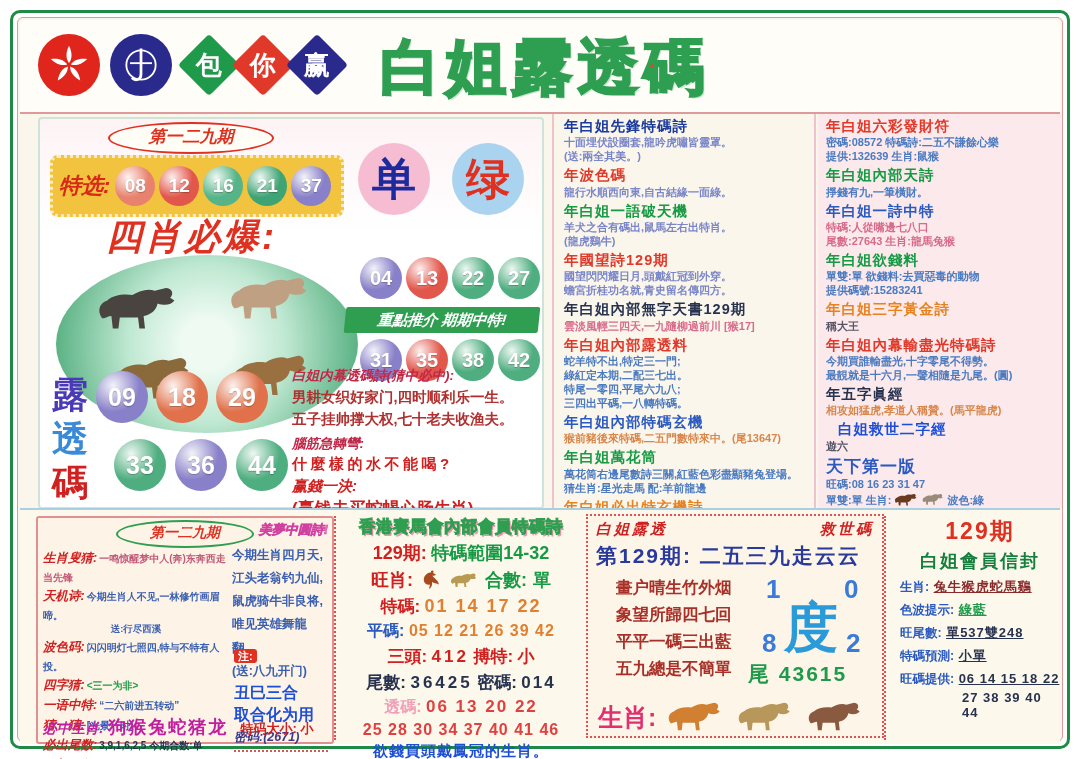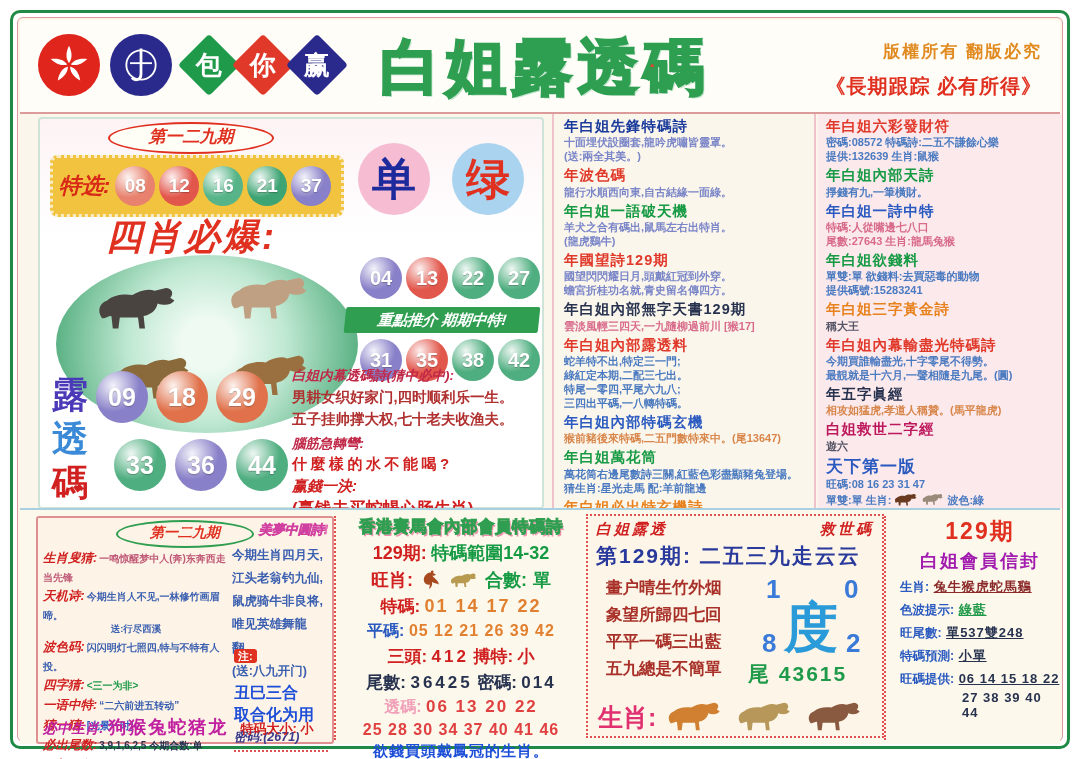--- a/index.html
+++ b/index.html
@@ -91,30 +91,30 @@
   .mahui{position:absolute;left:322px;top:6px;width:238px;height:224px;}
   .mh-title{text-align:center;font-size:16.5px;font-weight:bold;letter-spacing:.5px;color:#fbf3da;
             -webkit-text-stroke:1px #2f9e50;text-shadow:1.5px 1.5px 0 #f090ac;}
   .mh-row{text-align:center;margin-top:3px;white-space:nowrap;}
   .mh-row span{font-weight:bold;}
   
   .jiushi{position:absolute;left:566px;top:4px;width:298px;height:224px;border:2px dotted #e05050;background:#fdf6e8;
           box-sizing:border-box;padding:4px 8px;}
   .js-head{display:flex;justify-content:space-between;color:#d02020;font-size:15px;font-weight:bold;font-style:italic;letter-spacing:3px;}
   .js-line1{color:#2a3a9c;font-size:21px;font-weight:bold;margin-top:3px;letter-spacing:2px;}
-  .js-poem{position:absolute;left:18px;top:58px;width:160px;color:#a83028;font-size:16.5px;font-weight:bold;line-height:27px;}
+  .js-poem{position:absolute;left:28px;top:58px;width:160px;color:#a83028;font-size:16.5px;font-weight:bold;line-height:27px;}
   .js-digit{position:absolute;color:#3a7ad8;font-size:26px;font-weight:bold;}
   .js-du{position:absolute;left:196px;top:76px;color:#2a9ad8;font-size:54px;font-weight:bold;}
   .js-tail{position:absolute;left:160px;top:144px;color:#1f9a4a;font-size:21px;font-weight:bold;letter-spacing:2px;}
   .js-sx{position:absolute;left:10px;top:182px;display:flex;align-items:center;gap:8px;}
   .js-sx-label{color:#e03070;font-size:25px;font-weight:bold;}
   
   .xf{position:absolute;left:880px;top:6px;width:160px;height:224px;}
   .xf-issue{text-align:center;color:#e03020;font-size:23px;font-weight:bold;letter-spacing:2px;}
-  .xf-title{text-align:center;color:#a21caf;font-size:18px;font-weight:bold;letter-spacing:2px;margin-top:2px;}
+  .xf-title{text-align:center;color:#15803d;font-size:18px;font-weight:bold;letter-spacing:2px;margin-top:2px;}
   .xf-row{margin-top:4px;white-space:nowrap;}
   .xf-l{color:#2a5ac0;font-size:12.5px;font-weight:bold;}
   .xf-v{font-size:13px;font-weight:bold;letter-spacing:1px;text-decoration:underline;}
   .xf-extra{margin-top:2px;padding-left:62px;color:#27324f;font-size:13px;font-weight:bold;letter-spacing:1px;}
   svg.icon{display:block;}
 </style>
 </head>
 <body>
 
 <svg width="0" height="0" style="position:absolute">
@@ -160,24 +160,20 @@
         <div class="diamond" style="background-color: rgb(224, 57, 42);">
           <span>你</span>
         </div>
 
         <div class="diamond" style="background-color: rgb(42, 42, 140);">
           <span>赢</span>
         </div>
       </div>
   </div>
   <div class="main-title">白姐露透碼</div>
-  <div class="hdr-right">
-    <div class="copyright">版權所有 翻版必究</div>
-    <div class="slogan">《長期跟踪 必有所得》</div>
-  </div>
 </div>
 
 <div class="main">
   <div class="vsep" style="left:532px"></div>
   <div class="vsep" style="left:794px"></div>
 
   <div class="left-panel">
     <div class="issue-oval">第一二九期</div>
     <div class="texuan">
       <span class="texuan-label">特选:</span>
@@ -349,21 +345,21 @@
           <div class="sec-b" style="color: rgb(74, 122, 192);">今期買誰輸盡光,十字零尾不得勢。
 最靚就是十六月,一聲相隨是九尾。(圓)</div>
         </div>
 
         <div class="sec">
           <div class="sec-t" style="color: rgb(39, 50, 79);">年五字眞經</div>
           <div class="sec-b" style="color: rgb(216, 134, 74);">相攻如猛虎,孝道人稱贊。(馬平龍虎)</div>
         </div>
 
         <div class="sec">
-          <div class="sec-t" style="color: #be185d;">白姐救世二字經</div>
+          <div class="sec-t" style="color: #1d4ed8; margin-left: 12px;">白姐救世二字經</div>
           <div class="sec-b" style="color: rgb(85, 85, 102);">遊六</div>
         </div>
       </div>
     <div class="sec">
       <div class="sec-t" style="color:#2a5ac0;font-size:17px">天下第一版</div>
       <div class="tx-line">旺碼:08 16 23 31 47</div>
       <div class="tx-line" style="display:flex;align-items:center;gap:2px">
         <span>單雙:單 生肖:</span>
         <span style="color:#6a3a20">
             <svg class="icon" width="26" height="16" viewBox="0 0 64 40">

